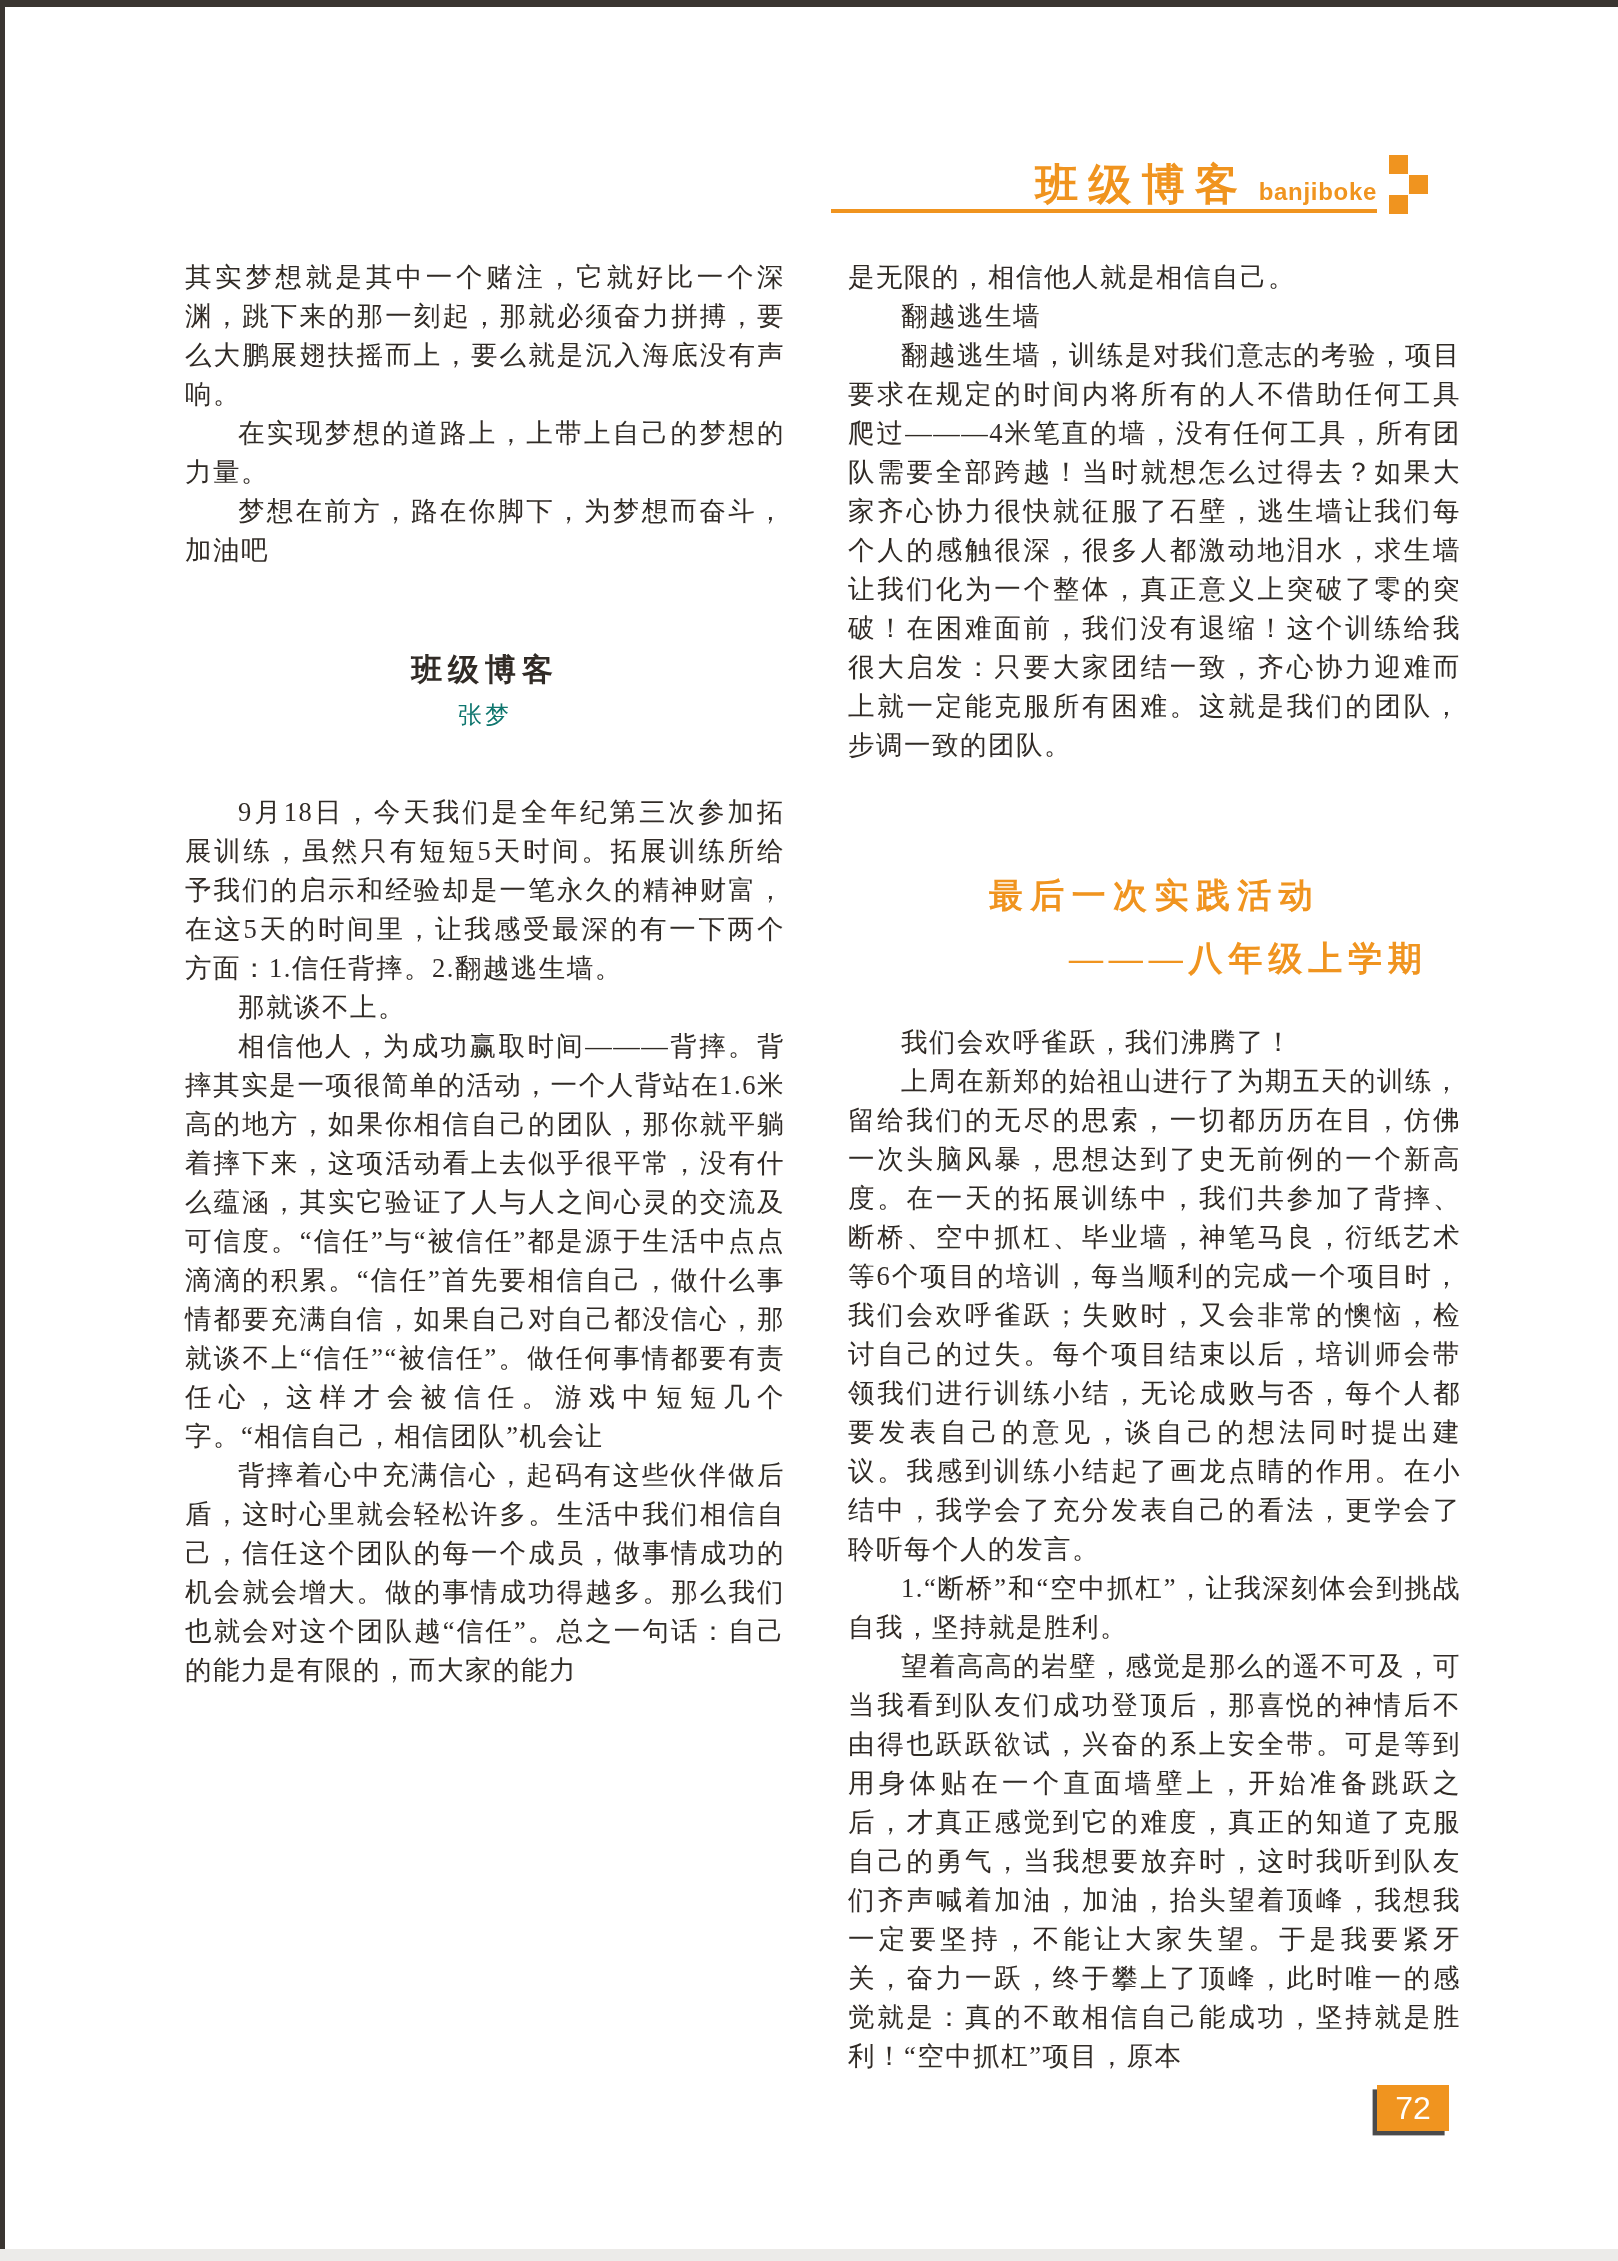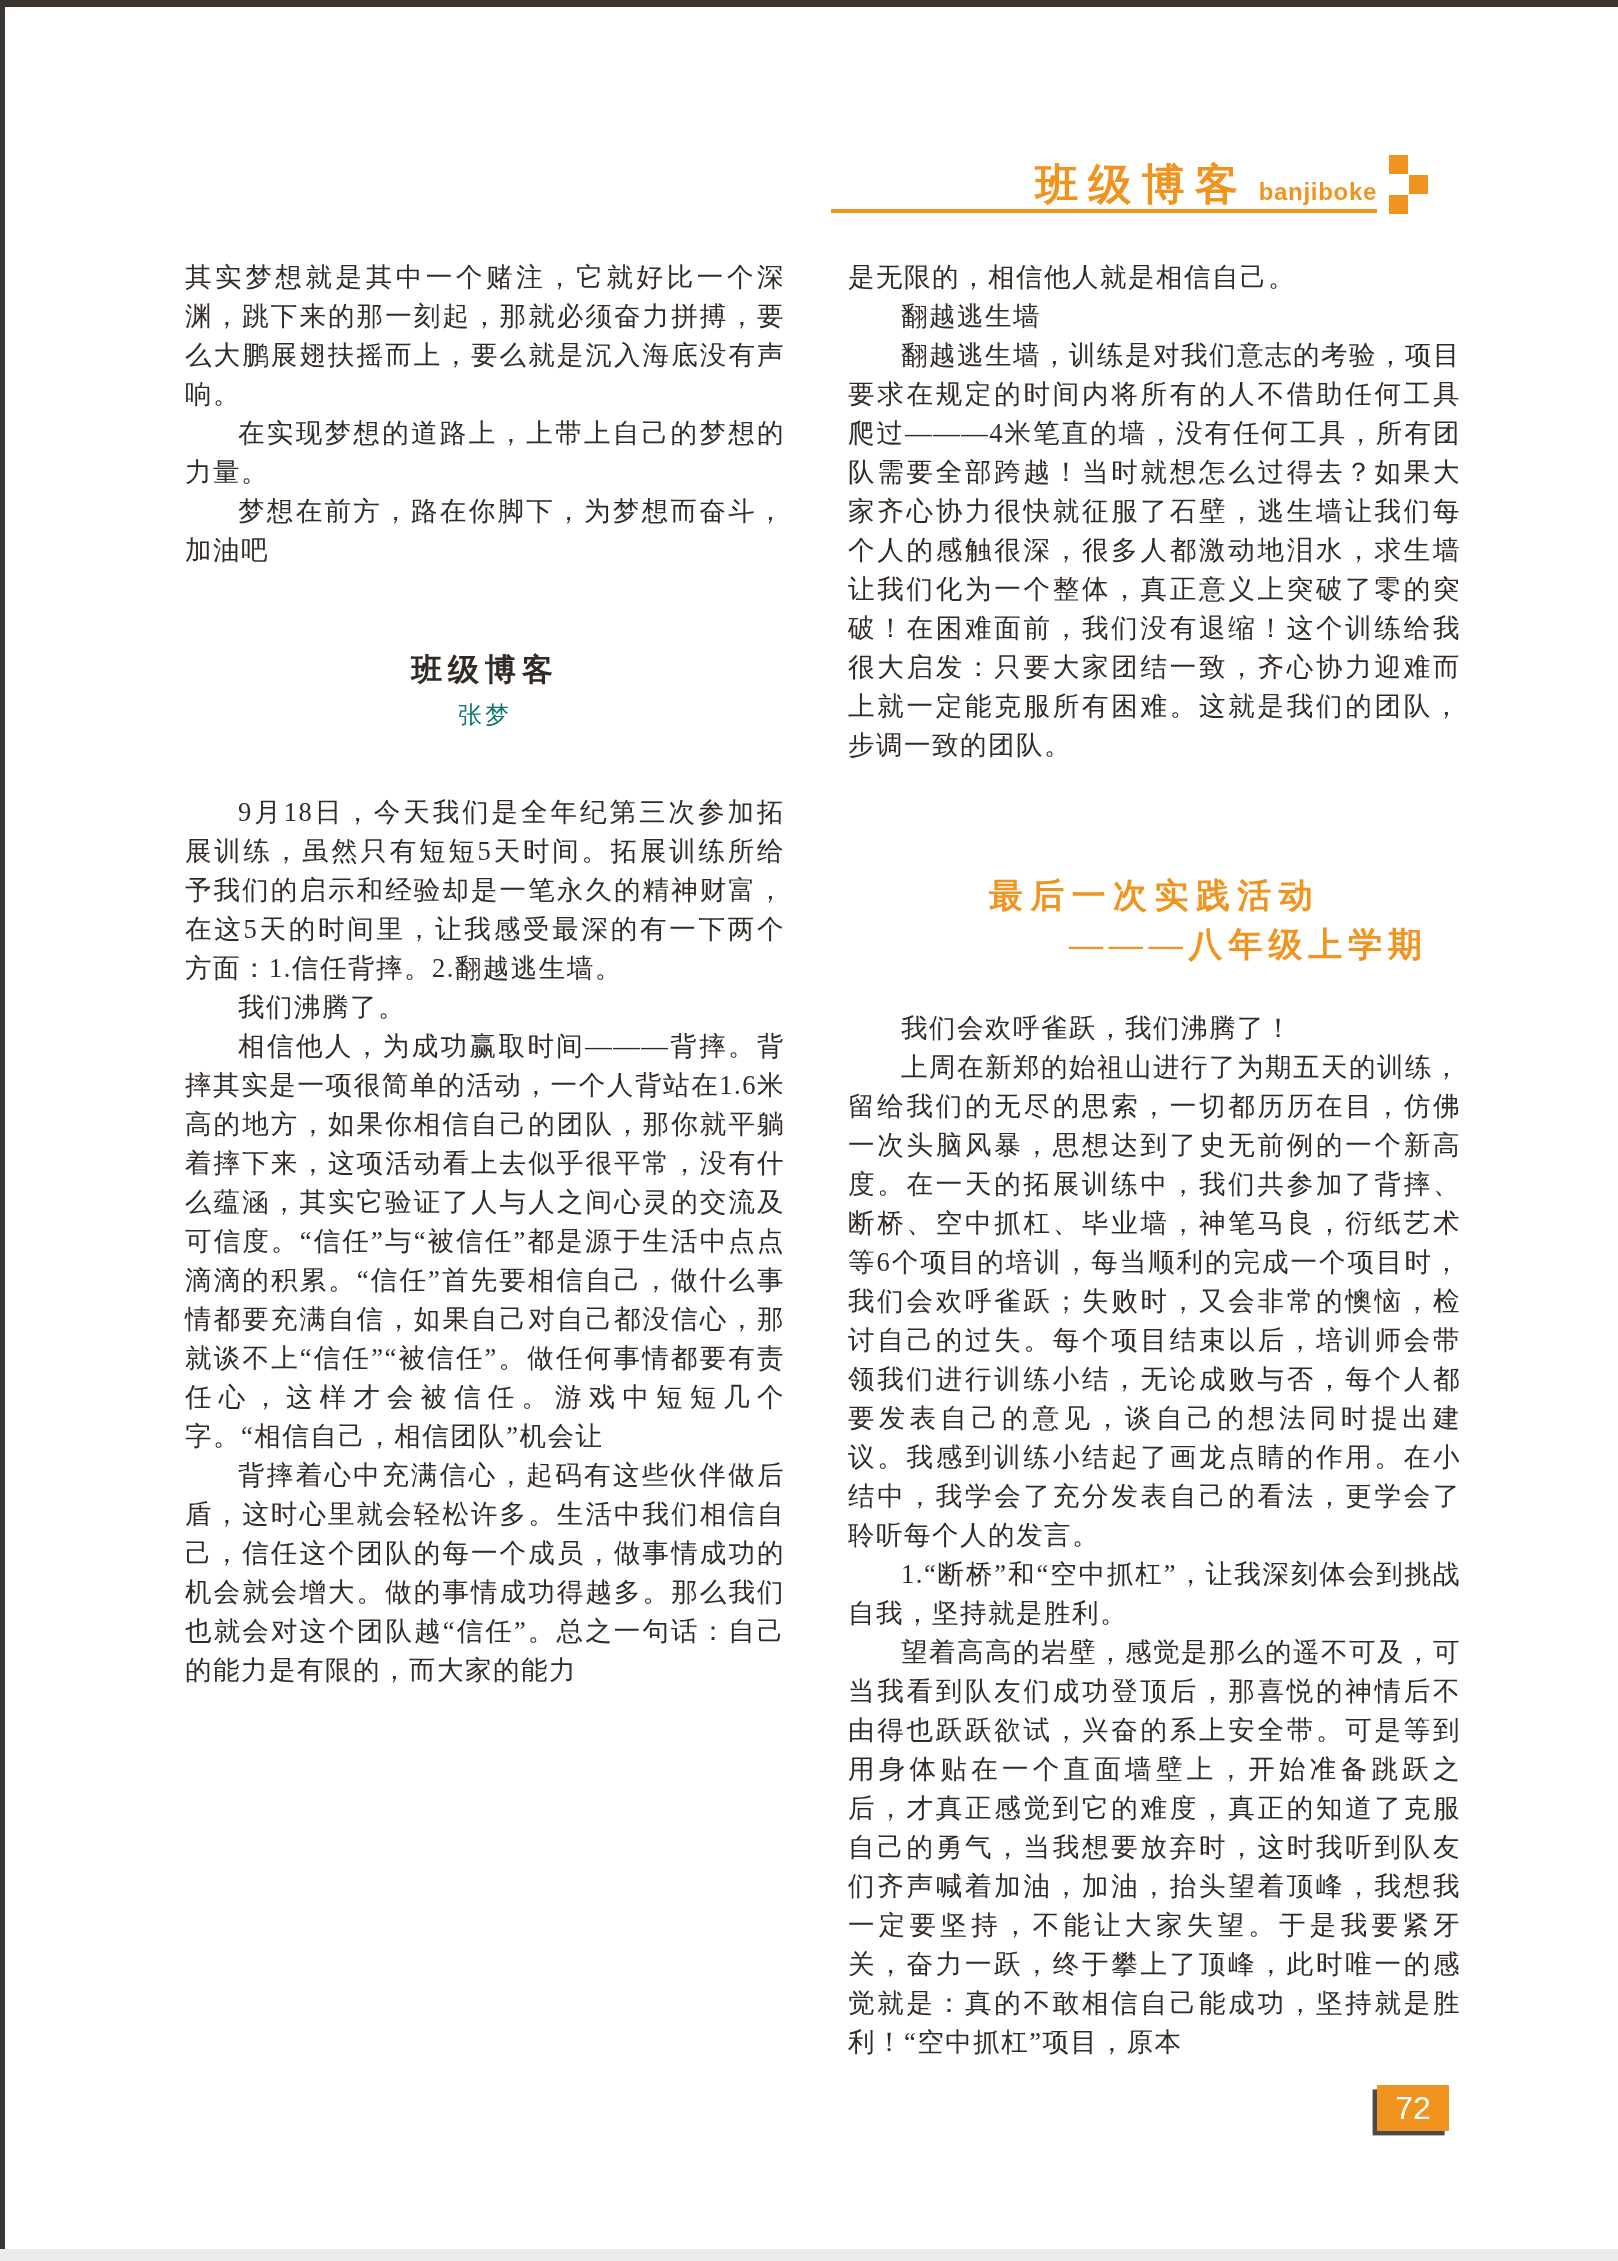--- a/index.html
+++ b/index.html
@@ -70,21 +70,21 @@
     margin-top:13.2px; margin-bottom:63px;
     font-size:24px; color:#0f766e; letter-spacing:2.9px; line-height:29px;
   }
 
   .section-heading { color:#F0941F; font-weight:bold; }
   .section-heading .line1 {
     margin-top:110px;
     font-size:34px; line-height:41px; text-align:center; letter-spacing:7.4px;
   }
   .section-heading .line2 {
-    margin-top:8px; margin-bottom:44px;
+    margin-top:22px; margin-bottom:44px;
     font-size:34px; line-height:41px; text-align:right;
     padding-right:33px; letter-spacing:5.9px; box-sizing:border-box;
   }
 
   
   .pagenum {
     position:absolute; left:1377px; top:2085px; width:72px; height:46px;
     background:#F0941F; color:#ffffff;
     font-family:"Liberation Sans", sans-serif; font-size:32px;
     display:flex; align-items:center; justify-content:center;
@@ -112,21 +112,21 @@
       <p>其实梦想就是其中一个赌注，它就好比一个深渊，跳下来的那一刻起，那就必须奋力拼搏，要么大鹏展翅扶摇而上，要么就是沉入海底没有声响。</p>
       <p>在实现梦想的道路上，上带上自己的梦想的力量。</p>
       <p>梦想在前方，路在你脚下，为梦想而奋斗，加油吧</p>
     </div>
   <div class="article-head">
     <div class="article-title">班级博客</div>
     <div class="article-author">张梦</div>
   </div>
   <div class="article-body">
       <p>9月18日，今天我们是全年纪第三次参加拓展训练，虽然只有短短5天时间。拓展训练所给予我们的启示和经验却是一笔永久的精神财富，在这5天的时间里，让我感受最深的有一下两个方面：1.信任背摔。2.翻越逃生墙。</p>
-      <p>我们沸腾了。</p>
+      <p>那就谈不上。</p>
       <p>相信他人，为成功赢取时间———背摔。背摔其实是一项很简单的活动，一个人背站在1.6米高的地方，如果你相信自己的团队，那你就平躺着摔下来，这项活动看上去似乎很平常，没有什么蕴涵，其实它验证了人与人之间心灵的交流及可信度。“信任”与“被信任”都是源于生活中点点滴滴的积累。“信任”首先要相信自己，做什么事情都要充满自信，如果自己对自己都没信心，那就谈不上“信任”“被信任”。做任何事情都要有责任心，这样才会被信任。游戏中短短几个字。“相信自己，相信团队”机会让</p>
       <p>背摔着心中充满信心，起码有这些伙伴做后盾，这时心里就会轻松许多。生活中我们相信自己，信任这个团队的每一个成员，做事情成功的机会就会增大。做的事情成功得越多。那么我们也就会对这个团队越“信任”。总之一句话：自己的能力是有限的，而大家的能力</p>
     </div>
 </div>
 
 <div class="col col-right">
   <div class="col-top">
       <p>是无限的，相信他人就是相信自己。</p>
       <p>翻越逃生墙</p>
       <p>翻越逃生墙，训练是对我们意志的考验，项目要求在规定的时间内将所有的人不借助任何工具爬过———4米笔直的墙，没有任何工具，所有团队需要全部跨越！当时就想怎么过得去？如果大家齐心协力很快就征服了石壁，逃生墙让我们每个人的感触很深，很多人都激动地泪水，求生墙让我们化为一个整体，真正意义上突破了零的突破！在困难面前，我们没有退缩！这个训练给我很大启发：只要大家团结一致，齐心协力迎难而上就一定能克服所有困难。这就是我们的团队，步调一致的团队。</p>

